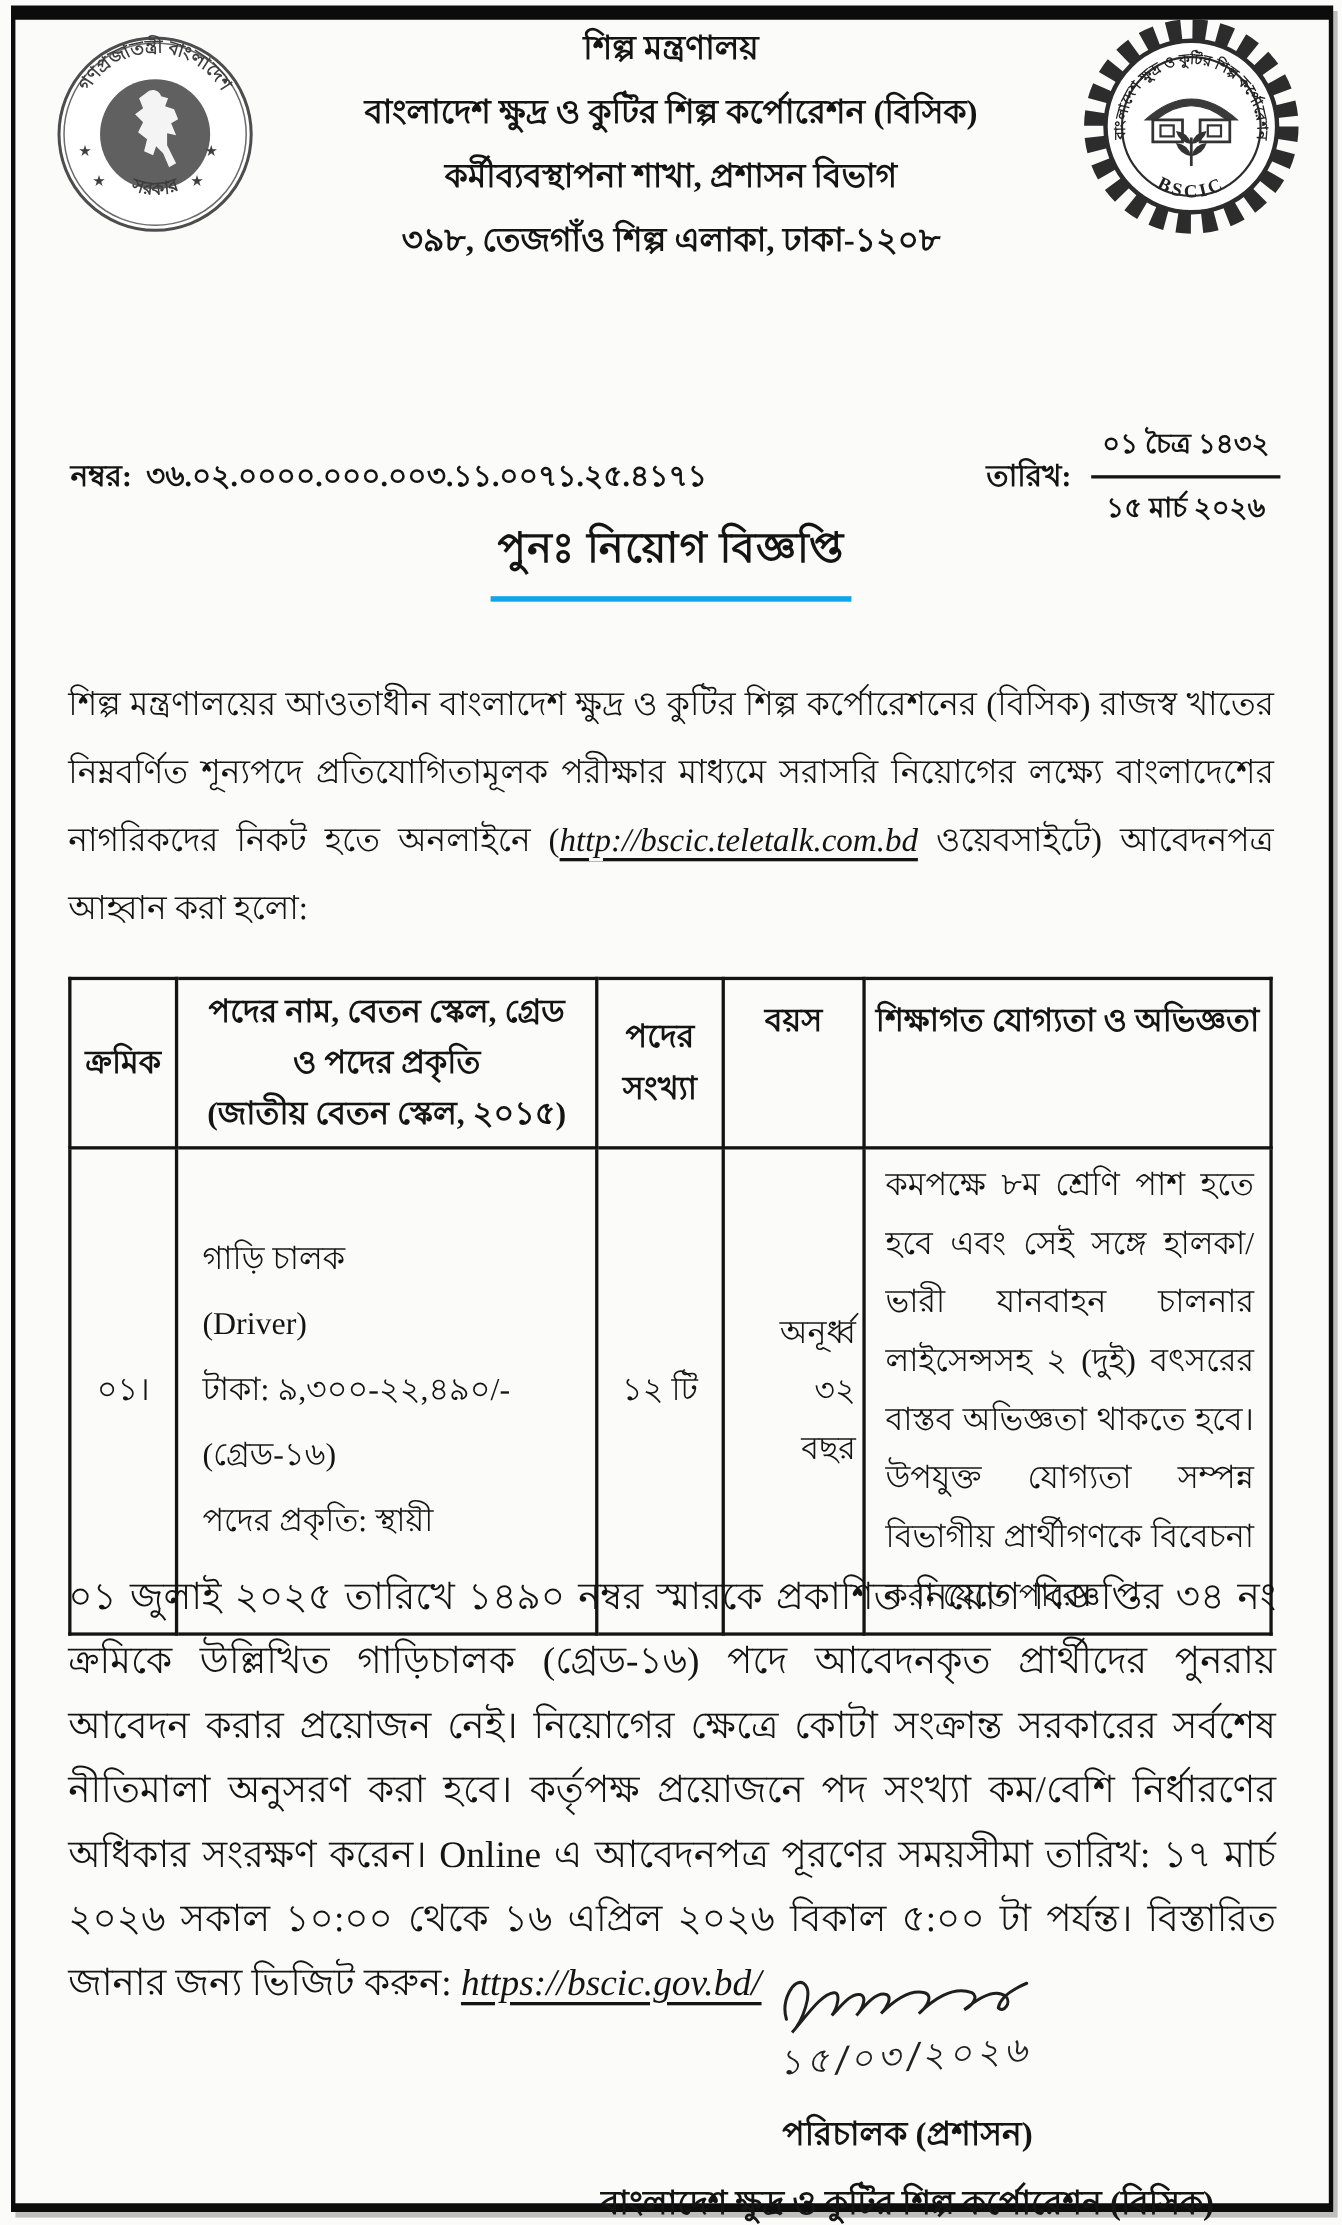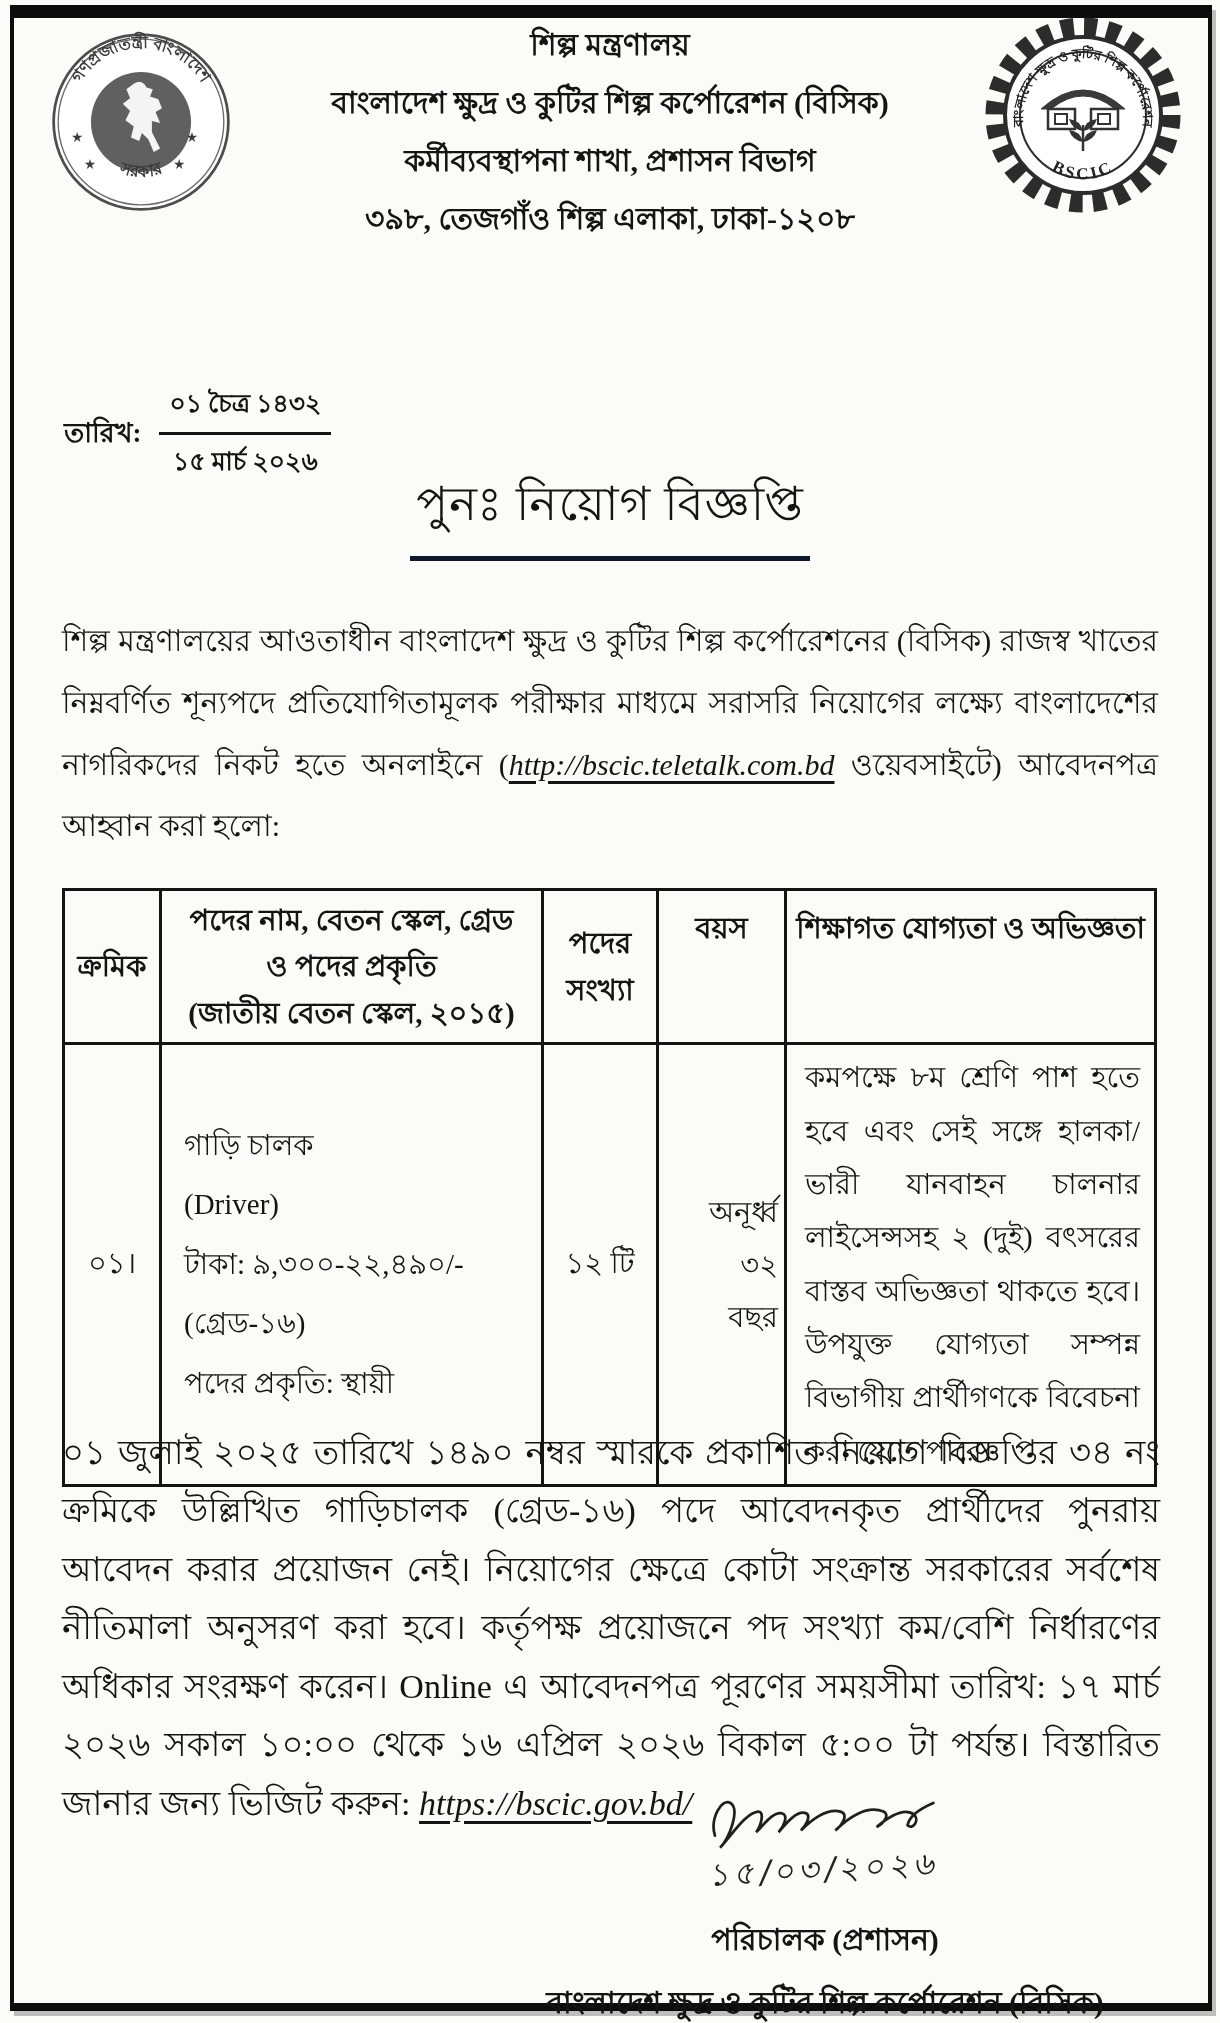--- a/index.html
+++ b/index.html
@@ -39,22 +39,22 @@
     font-size: 27px; font-weight: bold;
   }
   .memo-left span { margin-right: 6px; }
   .memo-right { display: flex; align-items: center; gap: 18px; }
   .date-stack { text-align: center; font-size: 25px; }
   .date-top { padding: 0 10px 5px; border-bottom: 3px solid #141414; margin-bottom: 5px; }
   .date-bottom { padding-top: 2px; }
   
   .title-row { position: absolute; left: 0; right: 0; top: 468px; text-align: center; }
   .title-row .title-text {
-    display: inline-block; font-size: 47px; font-weight: normal; letter-spacing: 1px;
-    border-bottom: 5px solid #0f172a; padding: 0 6px 10px;
+    display: inline-block; font-size: 38px; font-weight: bold; letter-spacing: 1px;
+    border-bottom: 5px solid #0ea5e9; padding: 0 6px 10px;
   }
   
   .intro {
     position: absolute; left: 62px; width: 1096px; top: 610px;
     margin: 0; font-size: 30px; line-height: 2.06; text-align: justify;
   }
   .notice {
     position: absolute; left: 62px; width: 1098px; top: 1424px;
     margin: 0; font-size: 34px; line-height: 1.72; text-align: justify;
   }
@@ -154,20 +154,24 @@
   </div>
 
   <div class="header">
     <div class="h-line">শিল্প মন্ত্রণালয়</div>
     <div class="h-line">বাংলাদেশ ক্ষুদ্র ও কুটির শিল্প কর্পোরেশন (বিসিক)</div>
     <div class="h-line">কর্মীব্যবস্থাপনা শাখা, প্রশাসন বিভাগ</div>
     <div class="h-line">৩৯৮, তেজগাঁও শিল্প এলাকা, ঢাকা-১২০৮</div>
   </div>
 
   <div class="memo">
+    <div class="memo-left">
+      <span>নম্বর:</span>
+      <span>৩৬.০২.০০০০.০০০.০০৩.১১.০০৭১.২৫.৪১৭১</span>
+    </div>
     <div class="memo-right">
       <span>তারিখ:</span>
       <div class="date-stack">
         <div class="date-top">০১ চৈত্র ১৪৩২</div>
         <div class="date-bottom">১৫ মার্চ ২০২৬</div>
       </div>
     </div>
   </div>
 
   <div class="title-row">

